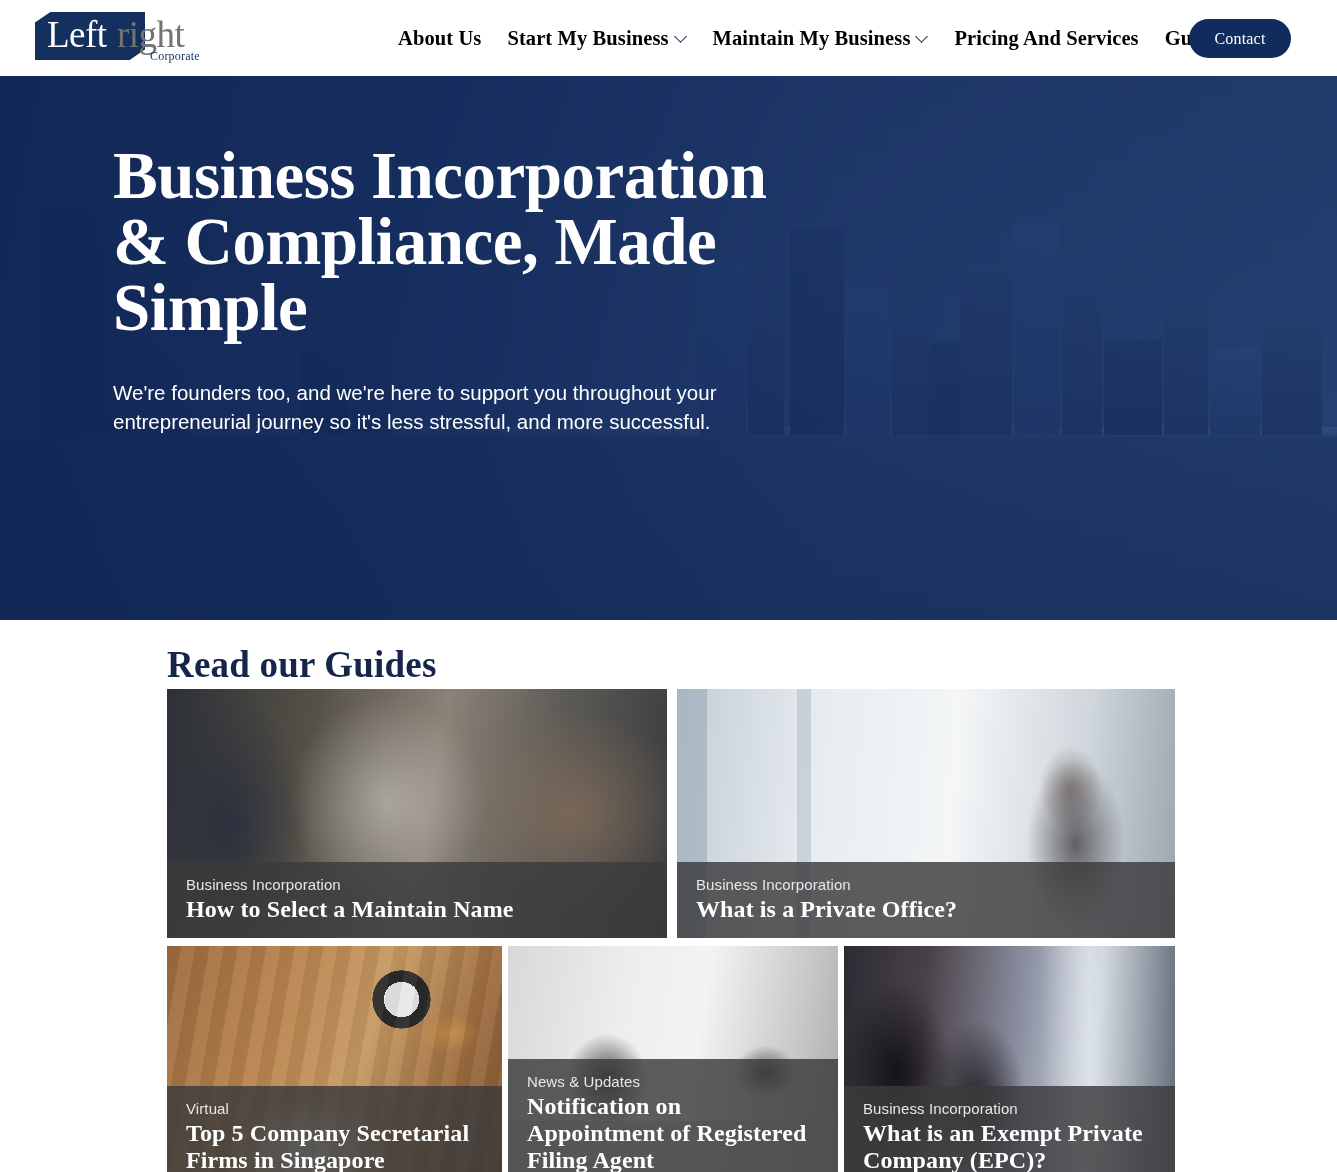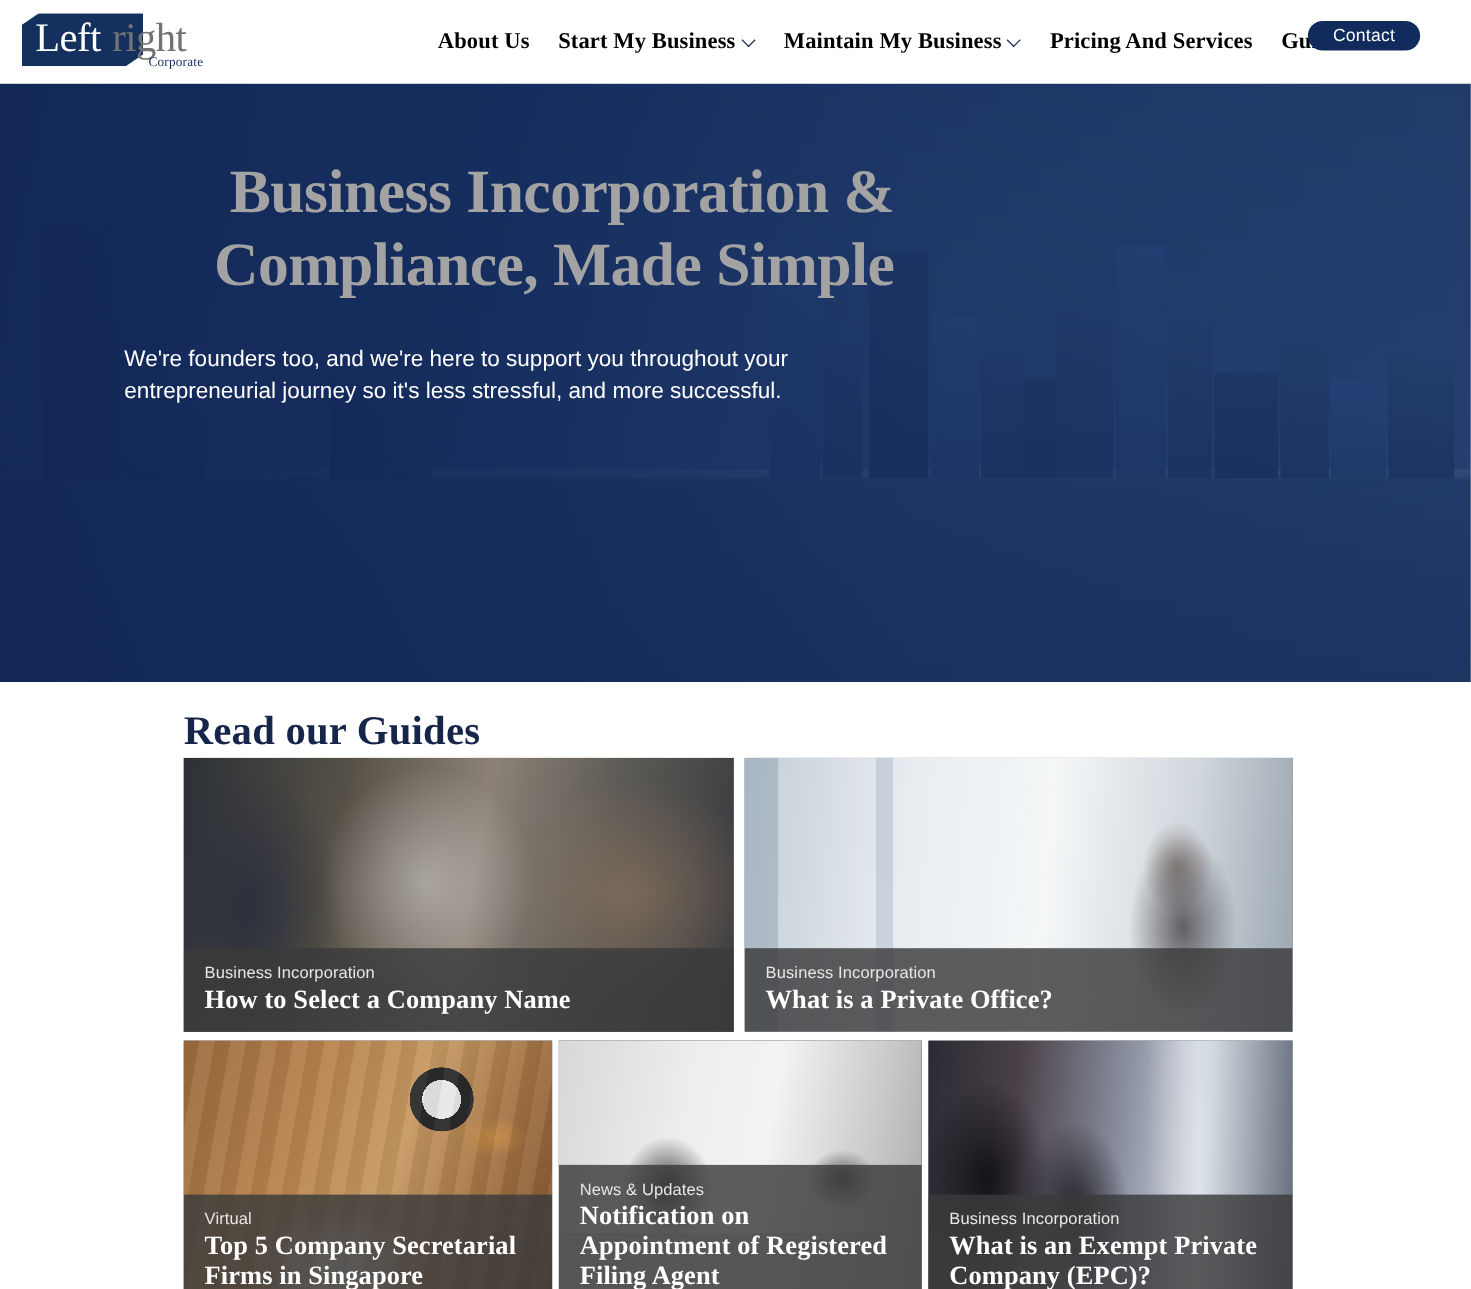--- a/index.html
+++ b/index.html
@@ -18,21 +18,21 @@
     width: 1337px;
     height: 76px;
     background: #ffffff;
     display: flex;
     align-items: center;
     z-index: 20;
   }
 
   .logo {
     position: absolute;
-    left: 20px;
+    left: 35px;
     top: 9px;
     width: 170px;
     height: 58px;
   }
   .logo-badge {
     position: absolute;
     left: 0px;
     top: 3px;
     width: 110px;
     height: 48px;
@@ -107,25 +107,25 @@
     border-right: 1.8px solid #16264b;
     border-bottom: 1.8px solid #16264b;
     transform: rotate(45deg);
   }
 
   .contact-btn {
     position: absolute;
     right: 46px;
     top: 19px;
     width: 102px;
-    height: 27px;
+    height: 39px;
     border-radius: 20px;
     background: #112c5c;
     color: #ffffff;
-    font-family: Liberation Sans, sans-serif;
+    font-family: Liberation Serif, serif;
     font-size: 16px;
     display: flex;
     align-items: center;
     justify-content: center;
     border: none;
     cursor: pointer;
     letter-spacing: 0.2px;
   }
 
   
@@ -175,25 +175,24 @@
 
   .hero-content {
     position: absolute;
     left: 113px;
     top: 66px;
     width: 700px;
   }
   .hero-title {
     font-family: "Liberation Serif", serif;
     font-weight: bold;
-    font-size: 56px;
+    font-size: 67px;
     line-height: 66px;
-    color: #a3a3a3;
+    color: #ffffff;
     letter-spacing: -0.5px;
-    text-align: right;
   }
   .hero-sub {
     margin-top: 38px;
     font-family: "Liberation Sans", sans-serif;
     font-size: 20.5px;
     line-height: 29px;
     color: #ffffff;
     width: 660px;
   }
 
@@ -378,21 +377,21 @@
   <h2 class="guides-title">Read our Guides</h2>
 
   <div class="grid">
 
     <div class="row row-top">
 
       <div class="card card-a">
         <div class="card-img ph p1"></div>
         <div class="overlay">
           <div class="cat">Business Incorporation</div>
-          <div class="ctitle">How to Select a Company Name</div>
+          <div class="ctitle">How to Select a Maintain Name</div>
         </div>
       </div>
 
       <div class="card card-b">
         <div class="card-img ph p2"></div>
         <div class="overlay">
           <div class="cat">Business Incorporation</div>
           <div class="ctitle">What is a Private Office?</div>
         </div>
       </div>

